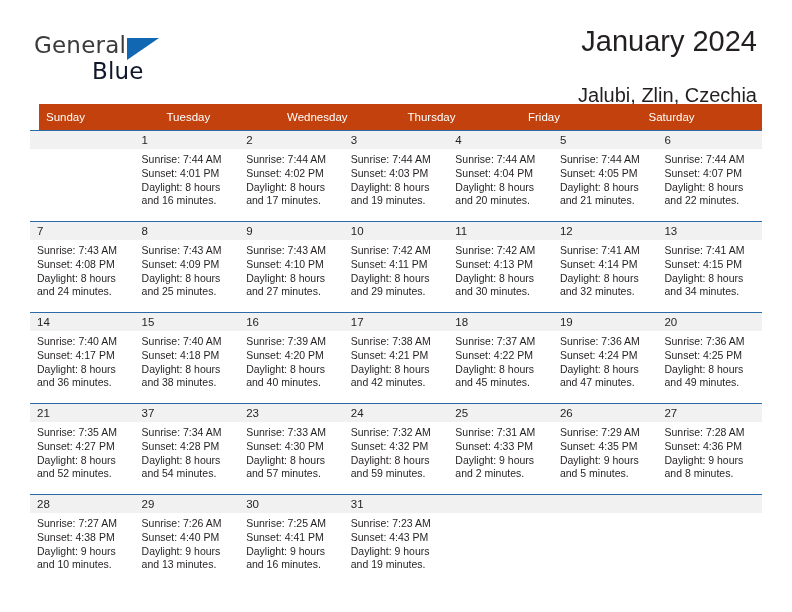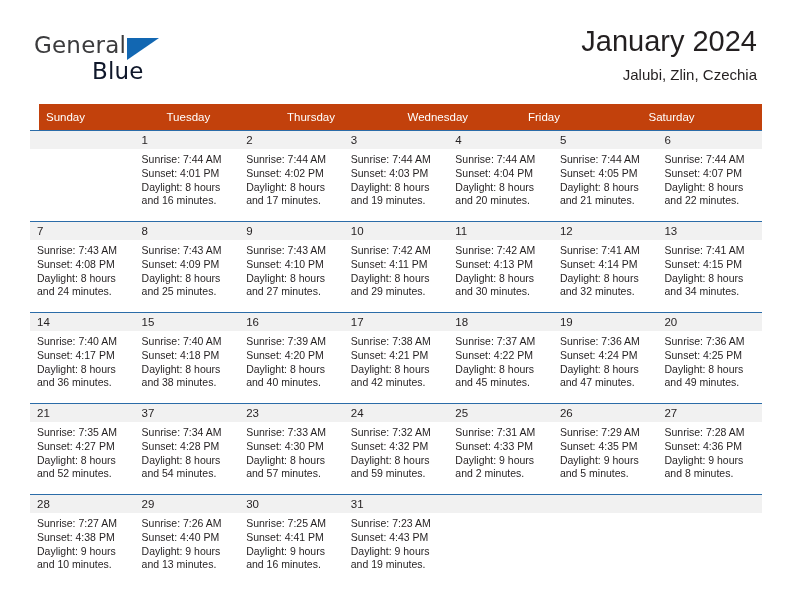--- a/index.html
+++ b/index.html
@@ -69,23 +69,23 @@
     top: 26px;
     text-align: right;
   }
   .cal-title {
     font-size: 29px;
     color: #231f20;
     line-height: 1.1;
     white-space: nowrap;
   }
   .cal-subtitle {
-    font-size: 15px;
+    font-size: 20px;
     color: #231f20;
-    margin-top: 8px;
+    margin-top: 26px;
     white-space: nowrap;
   }
 
   
   .calendar {
     position: absolute;
     left: 30px;
     top: 104px;
     width: 732px;
   }
@@ -158,22 +158,22 @@
       <div class="cal-subtitle">Jalubi, Zlin, Czechia</div>
     </div>
 
   </div>
 
   <div class="calendar">
 
     <div class="weekday-row">
       <div class="weekday">Sunday</div>
       <div class="weekday">Tuesday</div>
+      <div class="weekday">Wednesday</div>
       <div class="weekday">Thursday</div>
-      <div class="weekday">Wednesday</div>
       <div class="weekday">Friday</div>
       <div class="weekday">Saturday</div>
     </div>
 
     <div class="week-row">
       <div class="day-cell empty">
         <div class="day-num-band"></div>
         <div class="day-body">
           <div class="day-line"></div>
           <div class="day-line"></div>

